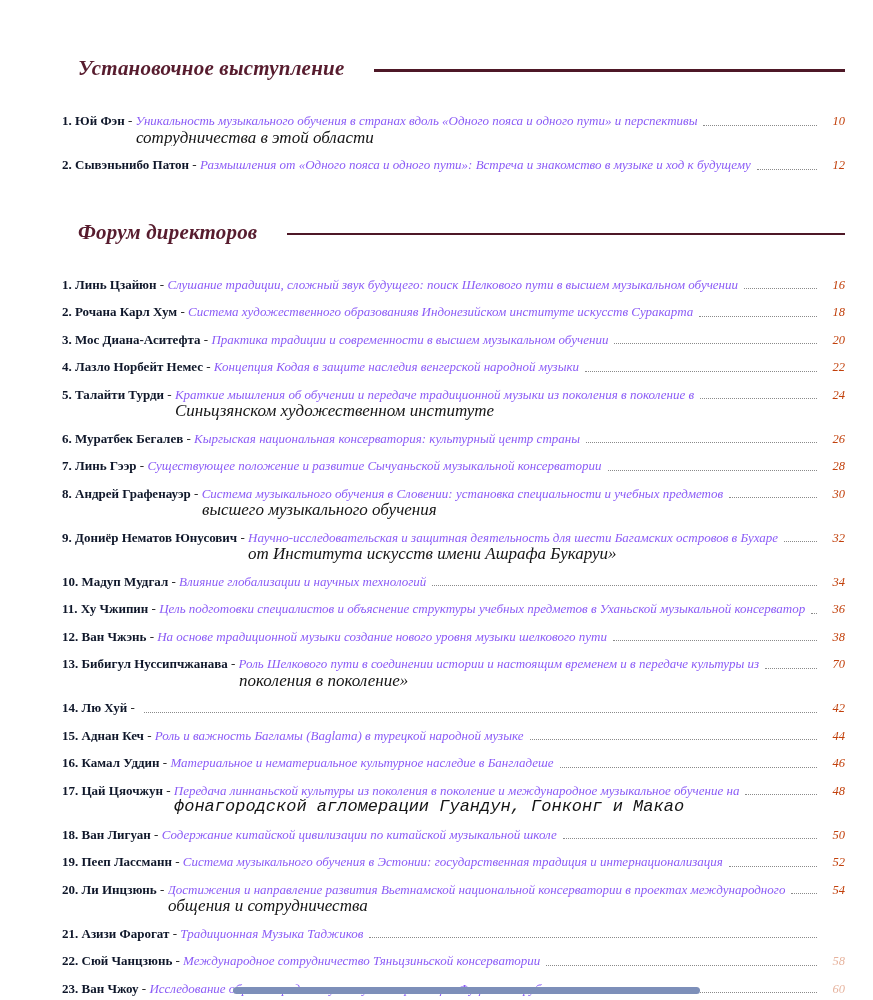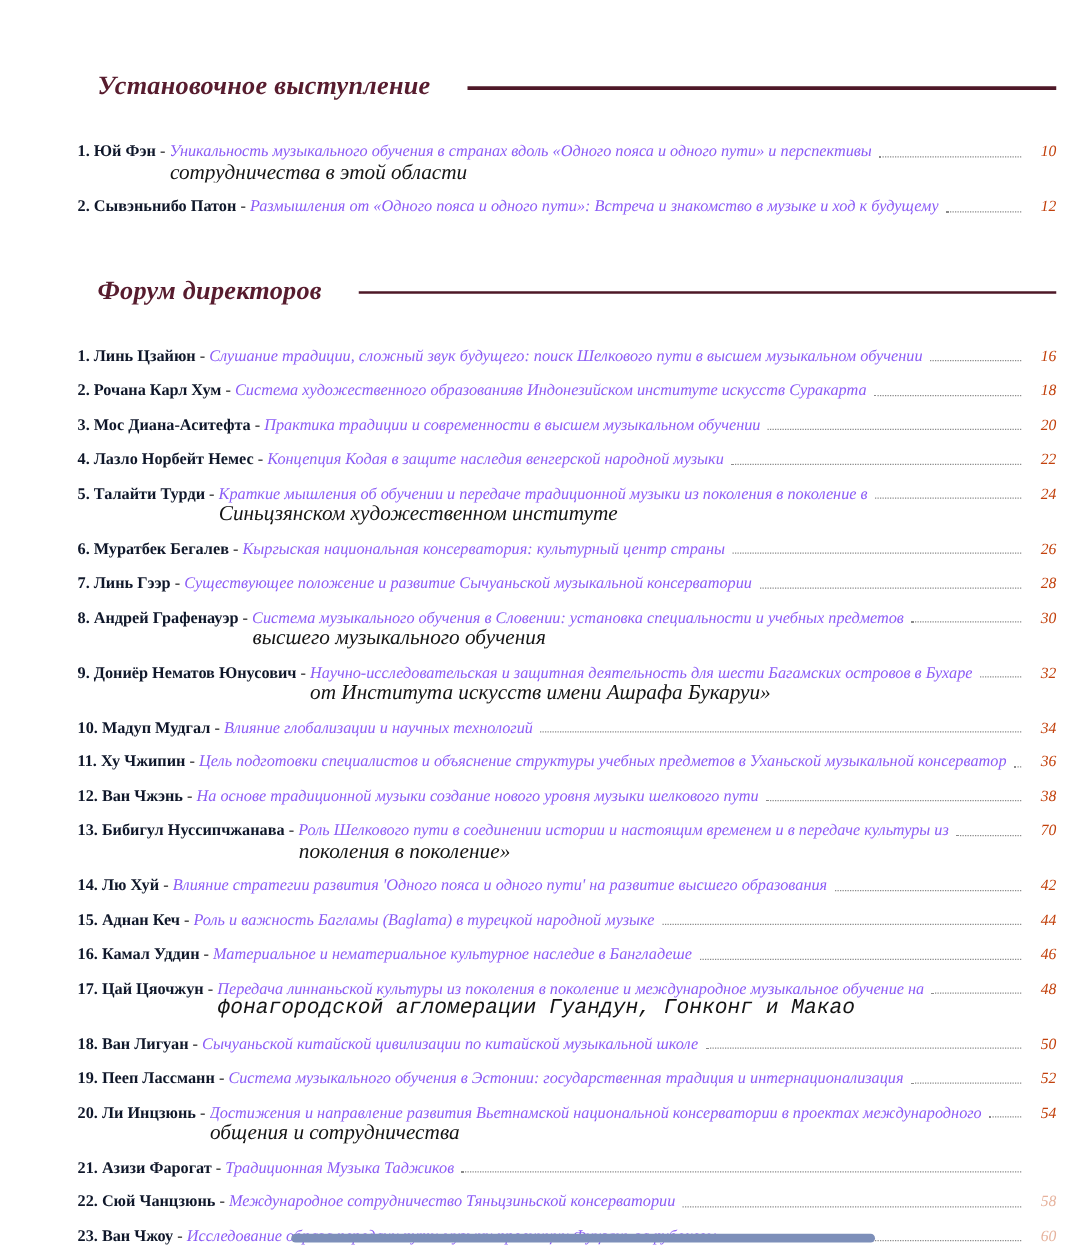--- a/index.html
+++ b/index.html
@@ -236,21 +236,20 @@
           <span class="entry-title">Роль Шелкового пути в соединении истории и настоящим временем и в передаче культуры из</span>
           <span class="leader"></span>
           <span class="page-num">70</span>
         </div>
         <div class="toc-line2" style="padding-left: 177px;">поколения в поколение»</div>
       </div>
       <div class="toc-item">
         <div class="toc-line1">
           <span class="num-name">14. Лю Хуй</span>
           <span class="dash"> - </span>
-          <span class="entry-title">Влияние стратегии развития 'Одного пояса и одного пути' на развитие высшего образования</span>
           <span class="leader"></span>
           <span class="page-num">42</span>
         </div>
       </div>
       <div class="toc-item">
         <div class="toc-line1">
           <span class="num-name">15. Аднан Кеч</span>
           <span class="dash"> - </span>
           <span class="entry-title">Роль и важность Багламы (Baglama) в турецкой народной музыке</span>
           <span class="leader"></span>
@@ -273,21 +272,21 @@
           <span class="entry-title">Передача линнаньской культуры из поколения в поколение и международное музыкальное обучение на</span>
           <span class="leader"></span>
           <span class="page-num">48</span>
         </div>
         <div class="toc-line2" style="padding-left: 112px; font-family: Liberation Mono, monospace;">фонагородской агломерации Гуандун, Гонконг и Макао</div>
       </div>
       <div class="toc-item">
         <div class="toc-line1">
           <span class="num-name">18. Ван Лигуан</span>
           <span class="dash"> - </span>
-          <span class="entry-title">Сычуаньской китайской цивилизации по китайской музыкальной школе</span>
+          <span class="entry-title">Содержание китайской цивилизации по китайской музыкальной школе</span>
           <span class="leader"></span>
           <span class="page-num">50</span>
         </div>
       </div>
       <div class="toc-item">
         <div class="toc-line1">
           <span class="num-name">19. Пееп Лассманн</span>
           <span class="dash"> - </span>
           <span class="entry-title">Система музыкального обучения в Эстонии: государственная традиция и интернационализация</span>
           <span class="leader"></span>

